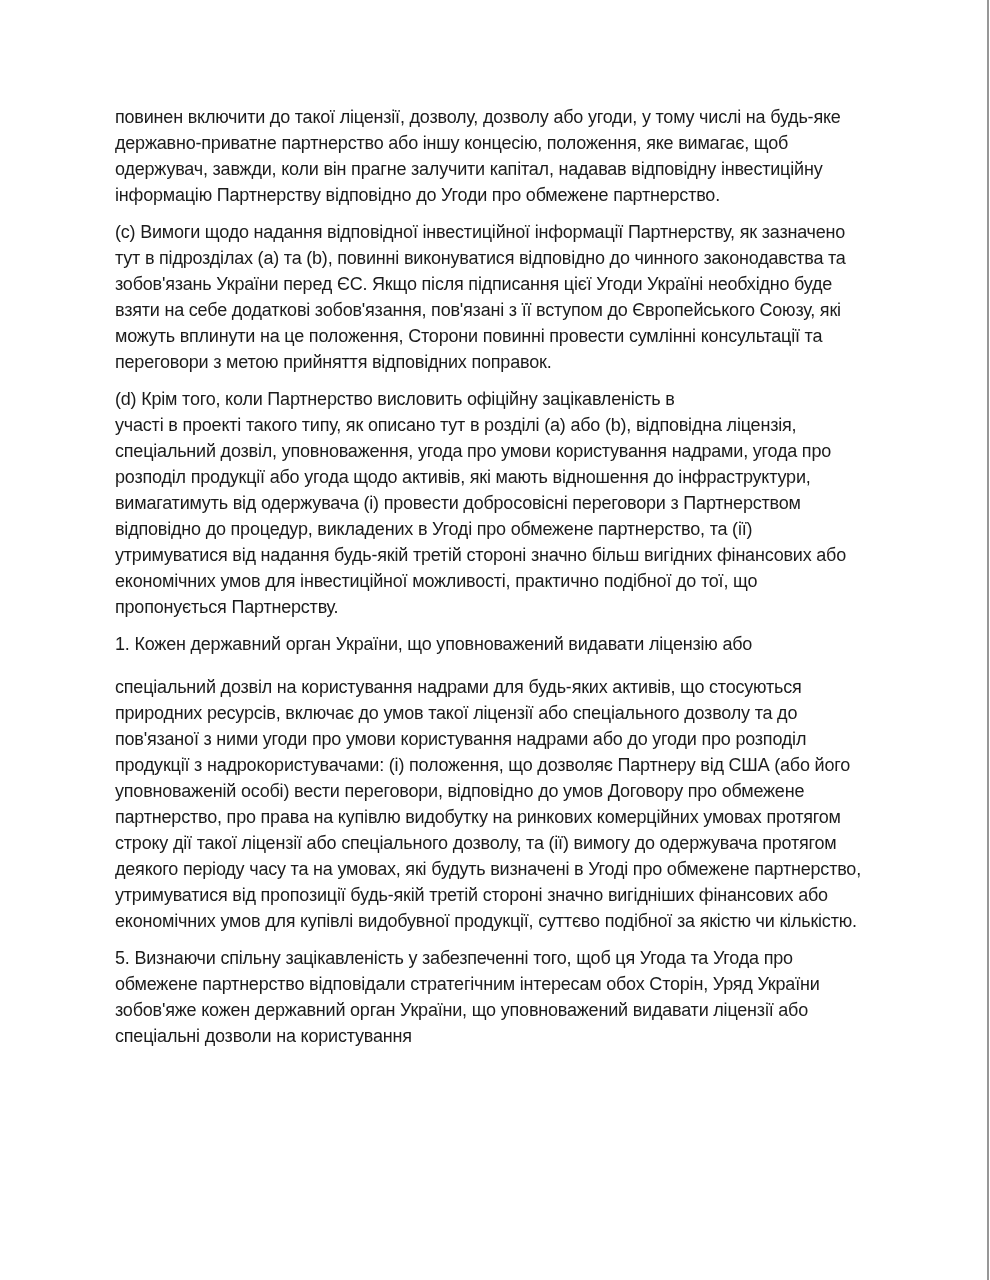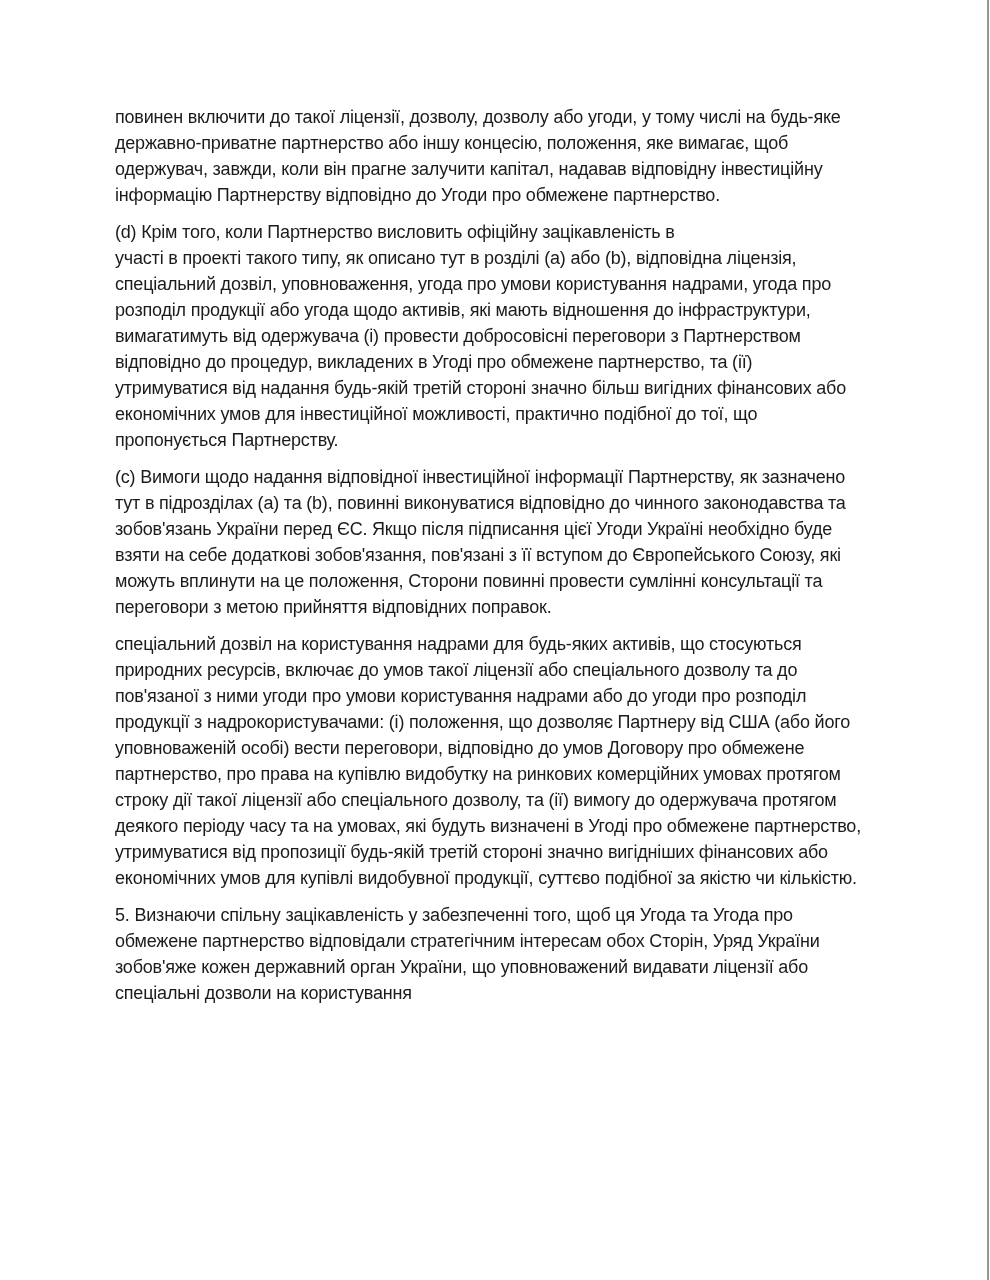--- a/index.html
+++ b/index.html
@@ -51,35 +51,36 @@
 </style>
 </head>
 <body>
 
 <div class="page">
   <div class="text-block">
     <p class="para">повинен включити до такої ліцензії, дозволу, дозволу або угоди, у тому числі на будь-яке
 державно-приватне партнерство або іншу концесію, положення, яке вимагає, щоб
 одержувач, завжди, коли він прагне залучити капітал, надавав відповідну інвестиційну
 інформацію Партнерству відповідно до Угоди про обмежене партнерство.</p>
+    <p class="para">(c) Вимоги щодо надання відповідної інвестиційної інформації Партнерству, як зазначено
+тут в підрозділах (a) та (b), повинні виконуватися відповідно до чинного законодавства та
+зобов'язань України перед ЄС. Якщо після підписання цієї Угоди Україні необхідно буде
+взяти на себе додаткові зобов'язання, пов'язані з її вступом до Європейського Союзу, які
+можуть вплинути на це положення, Сторони повинні провести сумлінні консультації та
+переговори з метою прийняття відповідних поправок.</p>
     <p class="para">(d) Крім того, коли Партнерство висловить офіційну зацікавленість в
 участі в проекті такого типу, як описано тут в розділі (a) або (b), відповідна ліцензія,
 спеціальний дозвіл, уповноваження, угода про умови користування надрами, угода про
 розподіл продукції або угода щодо активів, які мають відношення до інфраструктури,
 вимагатимуть від одержувача (і) провести добросовісні переговори з Партнерством
 відповідно до процедур, викладених в Угоді про обмежене партнерство, та (ії)
 утримуватися від надання будь-якій третій стороні значно більш вигідних фінансових або
 економічних умов для інвестиційної можливості, практично подібної до тої, що
 пропонується Партнерству.</p>
-    <p class="para">(c) Вимоги щодо надання відповідної інвестиційної інформації Партнерству, як зазначено
-тут в підрозділах (a) та (b), повинні виконуватися відповідно до чинного законодавства та
-зобов'язань України перед ЄС. Якщо після підписання цієї Угоди Україні необхідно буде
-взяти на себе додаткові зобов'язання, пов'язані з її вступом до Європейського Союзу, які
-можуть вплинути на це положення, Сторони повинні провести сумлінні консультації та
-переговори з метою прийняття відповідних поправок.</p>
+    <p class="para gap-lg">1. Кожен державний орган України, що уповноважений видавати ліцензію або</p>
     <p class="para">спеціальний дозвіл на користування надрами для будь-яких активів, що стосуються
 природних ресурсів, включає до умов такої ліцензії або спеціального дозволу та до
 пов'язаної з ними угоди про умови користування надрами або до угоди про розподіл
 продукції з надрокористувачами: (і) положення, що дозволяє Партнеру від США (або його
 уповноваженій особі) вести переговори, відповідно до умов Договору про обмежене
 партнерство, про права на купівлю видобутку на ринкових комерційних умовах протягом
 строку дії такої ліцензії або спеціального дозволу, та (ії) вимогу до одержувача протягом
 деякого періоду часу та на умовах, які будуть визначені в Угоді про обмежене партнерство,
 утримуватися від пропозиції будь-якій третій стороні значно вигідніших фінансових або
 економічних умов для купівлі видобувної продукції, суттєво подібної за якістю чи кількістю.</p>

